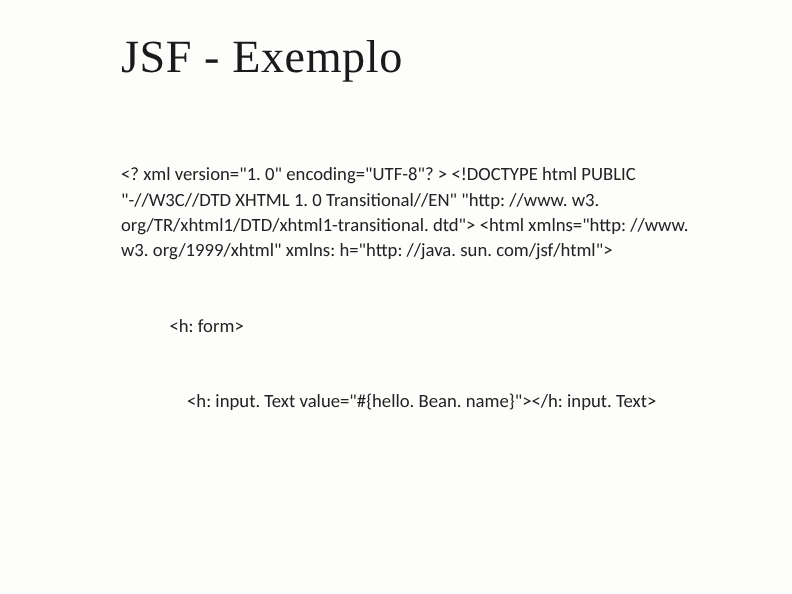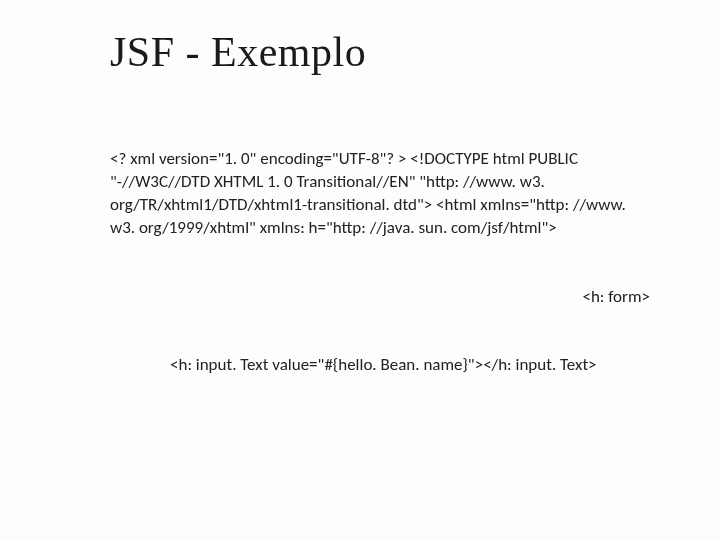--- a/index.html
+++ b/index.html
@@ -27,21 +27,21 @@
     margin-bottom: 26px;
     letter-spacing: 0.5px;
   }
   .code {
     font-size: 17px;
     line-height: 1.35;
     white-space: pre-wrap;
     word-break: break-word;
   }
   .i1 { padding-left: 28px; }
-  .i2 { padding-left: 44px; text-align: right; }
+  .i2 { padding-left: 44px; }
   .i3 { padding-left: 60px; }
 </style>
 </head>
 <body>
 
 <div class="slide">
   <div class="title">JSF - Exemplo</div>
   <div class="code">
     <div class="line">&lt;? xml version="1. 0" encoding="UTF-8"? &gt; &lt;!DOCTYPE html PUBLIC "-//W3C//DTD XHTML 1. 0 Transitional//EN" "http: //www. w3. org/TR/xhtml1/DTD/xhtml1-transitional. dtd"&gt; &lt;html xmlns="http: //www. w3. org/1999/xhtml" xmlns: h="http: //java. sun. com/jsf/html"&gt;</div>
     <div class="line i2">&lt;h: form&gt;</div>

